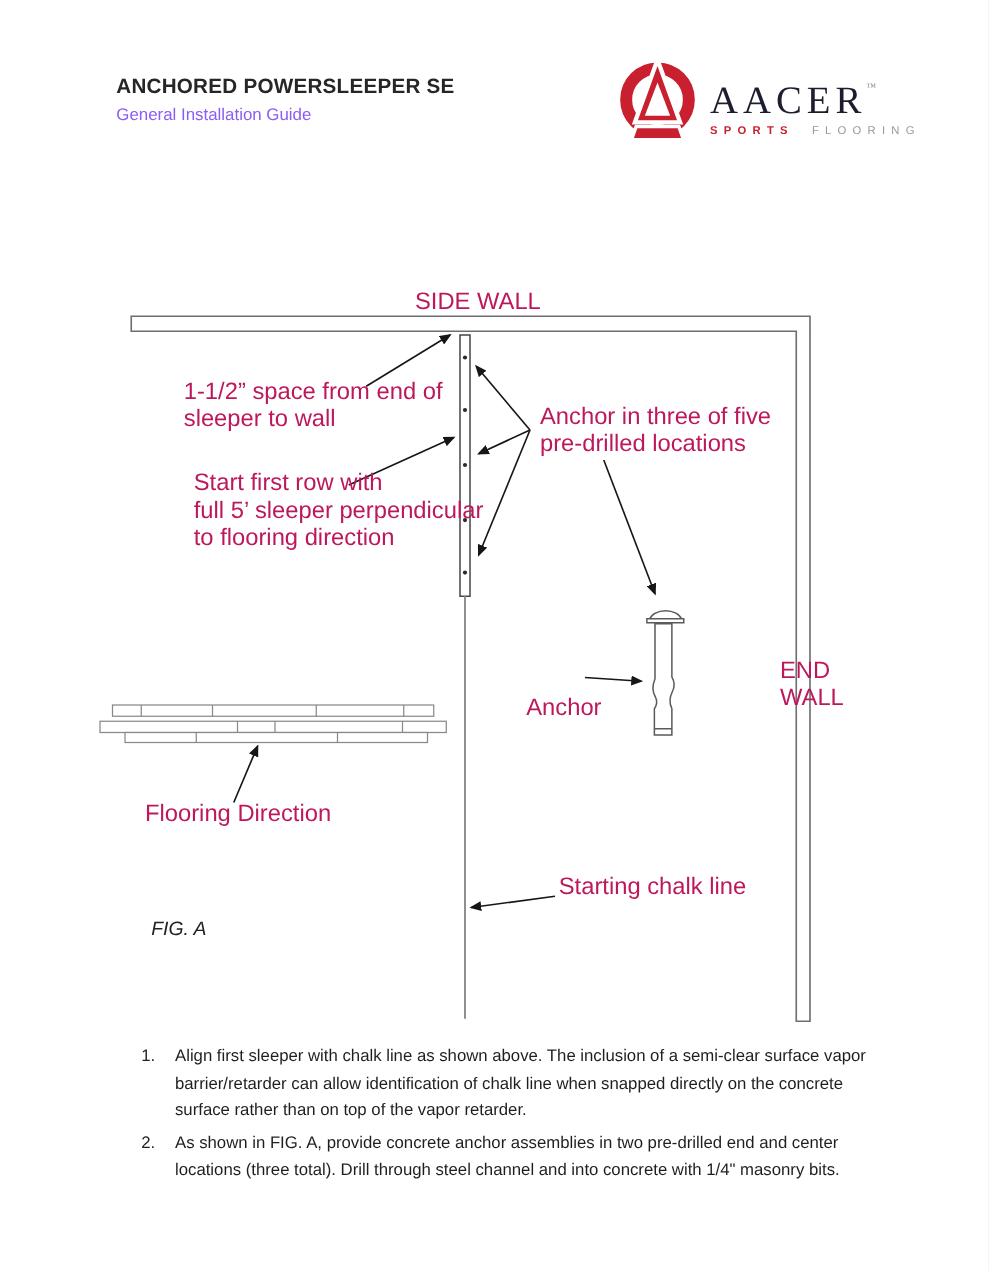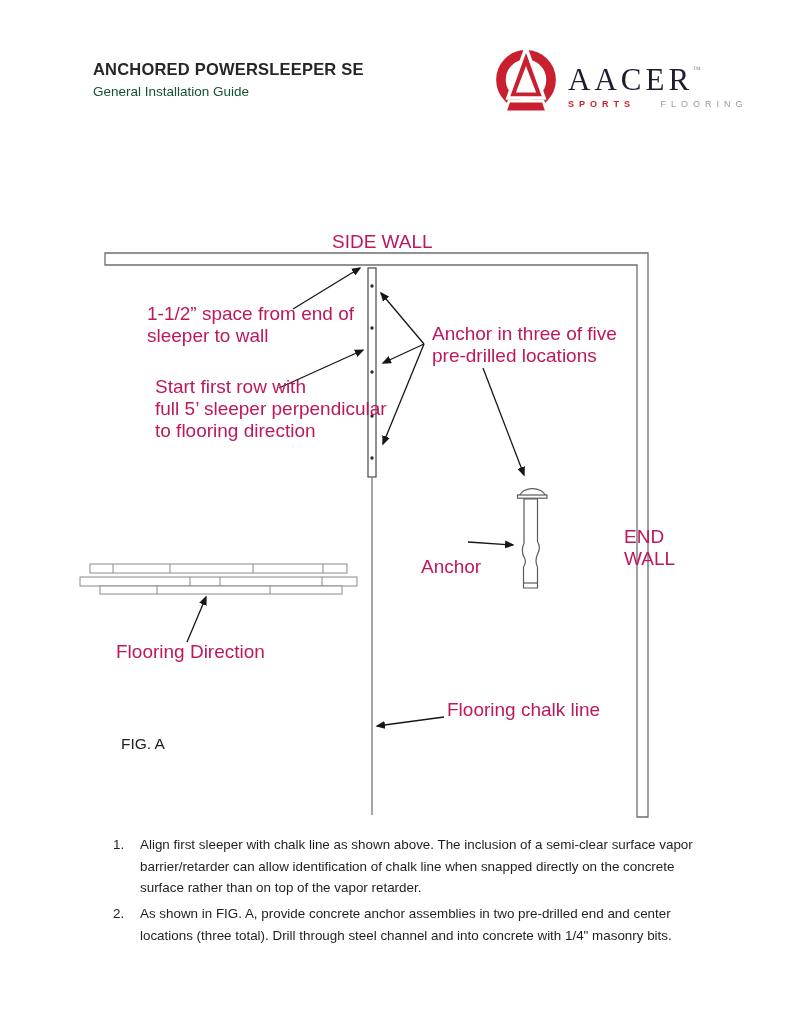--- a/index.html
+++ b/index.html
@@ -12,51 +12,51 @@
     color:#1f1f1f;
     overflow:hidden;
   }
   .abs{position:absolute;}
   .doc-title{
     left:93px;top:60px;
     font-size:16.5px;font-weight:700;color:#262626;letter-spacing:.2px;
   }
   .doc-subtitle{
     left:93px;top:84px;
-    font-size:13.5px;color:#14532d;
+    font-size:13.5px;color:#8b5cf6;
   }
   
   .logo{left:494px;top:48px;display:flex;align-items:flex-start;}
   .logo-emblem{width:64px;height:70px;}
   .logo-text{margin-left:10px;margin-top:16px;}
   .logo-wordmark{
     font-family:"Liberation Serif", serif;
     font-size:31px;color:#1d1d30;letter-spacing:4px;line-height:1;
     display:flex;align-items:flex-start;
   }
   .logo-tm{font-size:8px;color:#8c8c8c;margin-top:2px;letter-spacing:0;}
   .logo-tagline{margin-top:4px;font-size:9px;letter-spacing:5px;white-space:nowrap;}
   .tag-red{color:#c8202e;font-weight:700;}
-  .tag-gray{color:#97979f;margin-left:18px;}
+  .tag-gray{color:#97979f;margin-left:7px;}
   
   .intro{
     left:93px;top:153px;width:610px;
     font-size:13.4px;line-height:22px;white-space:pre-line;
   }
   
   .dlabel{font-size:19px;line-height:22px;color:#be185d;white-space:pre-line;}
   .side-wall{left:332px;top:231px;width:120px;}
   .space-note{left:147px;top:303px;}
   .start-row-note{left:155px;top:376px;}
   .anchor-loc-note{left:432px;top:323px;}
   .anchor-note{left:421px;top:530px;margin-top:26px;}
   .end-wall{left:624px;top:526px;}
   .flooring-dir{left:116px;top:641px;text-align:right;}
   .chalk-note{left:447px;top:699px;}
-  .fig-caption{left:121px;top:735px;font-size:15.5px;color:#212121;}
+  .fig-caption{left:121px;top:735px;font-size:15.5px;color:#212121;font-style:italic;}
   
   .instr{left:113px;width:600px;display:flex;}
   .instr-1{top:834px;}
   .instr-2{top:903px;}
   .instr-num{width:27px;flex:none;font-size:13.4px;line-height:21.5px;}
   .instr-text{font-size:13.4px;line-height:21.5px;white-space:pre-line;}
   .diagram-svg{left:0;top:225px;}
 </style>
 </head>
 <body>
@@ -146,21 +146,21 @@
 sleeper to wall</div>
   <div class="abs dlabel start-row-note">Start first row with
 full 5’ sleeper perpendicular
 to flooring direction</div>
   <div class="abs dlabel anchor-loc-note">Anchor in three of five
 pre-drilled locations</div>
   <div class="abs dlabel anchor-note">Anchor</div>
   <div class="abs dlabel end-wall">END
 WALL</div>
   <div class="abs dlabel flooring-dir">Flooring Direction</div>
-  <div class="abs dlabel chalk-note">Flooring chalk line</div>
+  <div class="abs dlabel chalk-note">Starting chalk line</div>
   <div class="abs fig-caption">FIG. A</div>
 
   <div class="abs instr instr-1">
     <div class="instr-num">1.</div>
     <div class="instr-text">Align first sleeper with chalk line as shown above. The inclusion of a semi-clear surface vapor
 barrier/retarder can allow identification of chalk line when snapped directly on the concrete
 surface rather than on top of the vapor retarder.</div>
   </div>
   <div class="abs instr instr-2">
     <div class="instr-num">2.</div>

